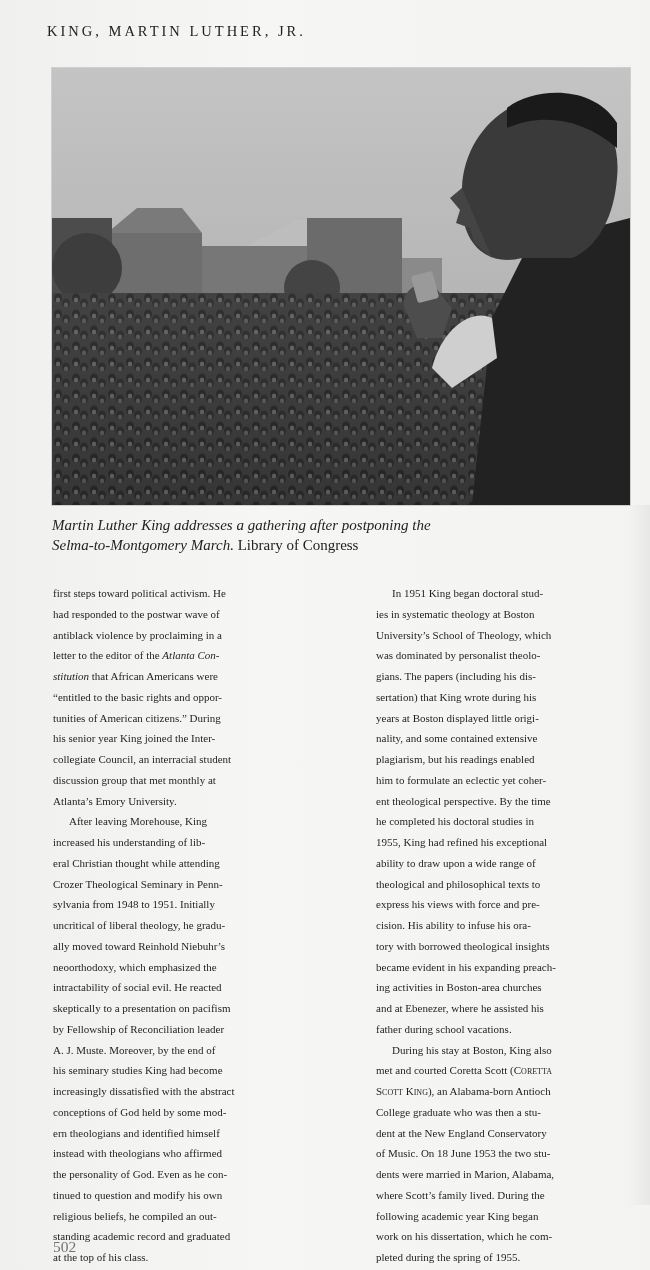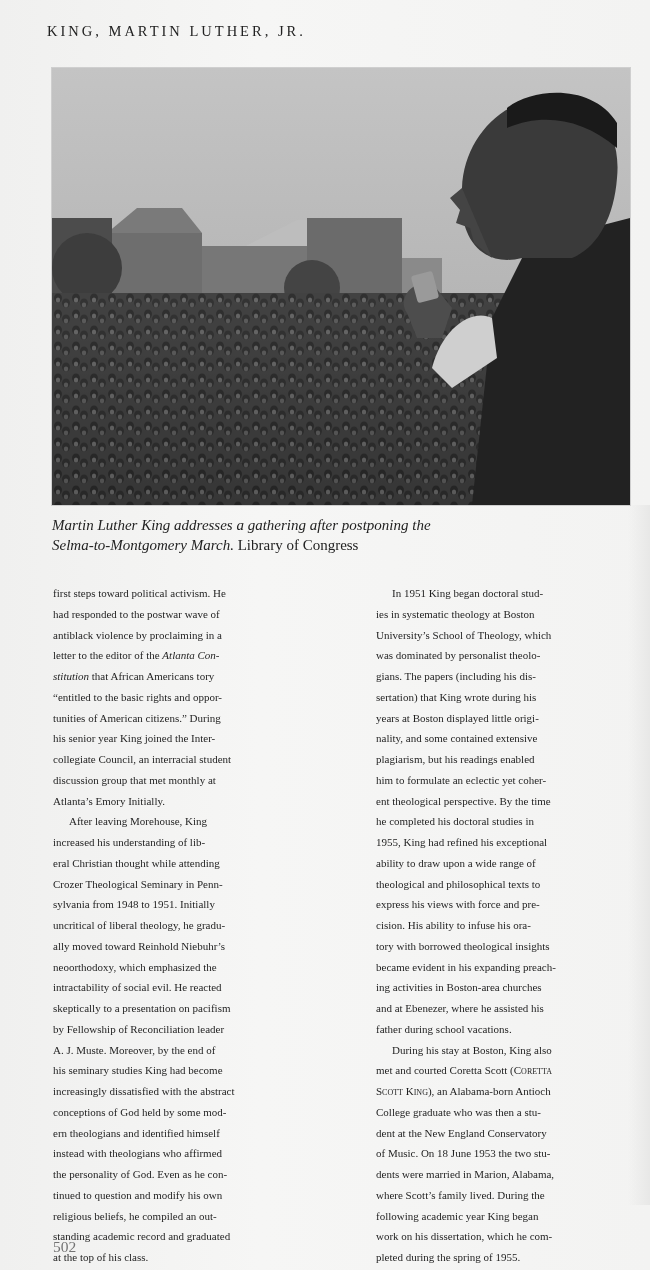--- a/index.html
+++ b/index.html
@@ -107,27 +107,27 @@
   <div class="caption">
     <span class="cap-italic">Martin Luther King addresses a gathering after postponing the Selma-to-Montgomery March.</span>
     <span>Library of Congress</span>
   </div>
 
   <div class="col col-left">
       <span class="line">first steps toward political activism. He</span>
       <span class="line">had responded to the postwar wave of</span>
       <span class="line">antiblack violence by proclaiming in a</span>
       <span class="line"><span>letter to the editor of the </span><span class="it">Atlanta Con-</span></span>
-      <span class="line"><span class="it">stitution</span><span> that African Americans tory</span></span>
+      <span class="line"><span class="it">stitution</span><span> that African Americans were</span></span>
       <span class="line">“entitled to the basic rights and oppor-</span>
       <span class="line">tunities of American citizens.” During</span>
       <span class="line">his senior year King joined the Inter-</span>
       <span class="line">collegiate Council, an interracial student</span>
       <span class="line">discussion group that met monthly at</span>
-      <span class="line">Atlanta’s Emory Initially.</span>
+      <span class="line">Atlanta’s Emory University.</span>
       <span class="line indent">After leaving Morehouse, King</span>
       <span class="line">increased his understanding of lib-</span>
       <span class="line">eral Christian thought while attending</span>
       <span class="line">Crozer Theological Seminary in Penn-</span>
       <span class="line">sylvania from 1948 to 1951. Initially</span>
       <span class="line">uncritical of liberal theology, he gradu-</span>
       <span class="line">ally moved toward Reinhold Niebuhr’s</span>
       <span class="line">neoorthodoxy, which emphasized the</span>
       <span class="line">intractability of social evil. He reacted</span>
       <span class="line">skeptically to a presentation on pacifism</span>

